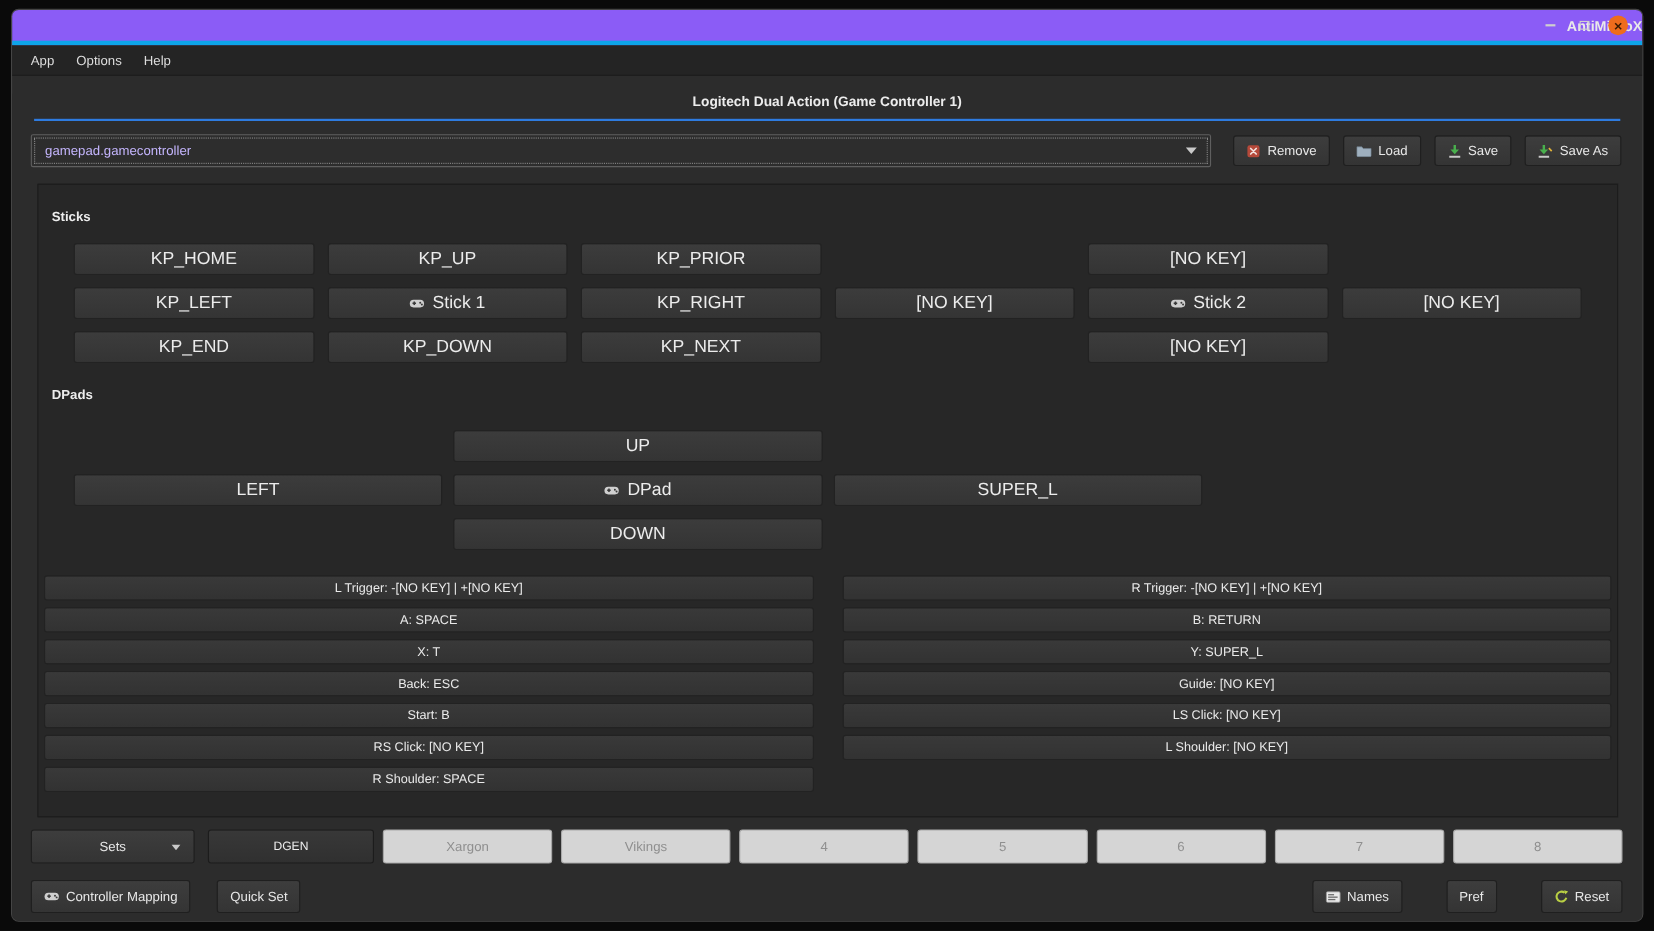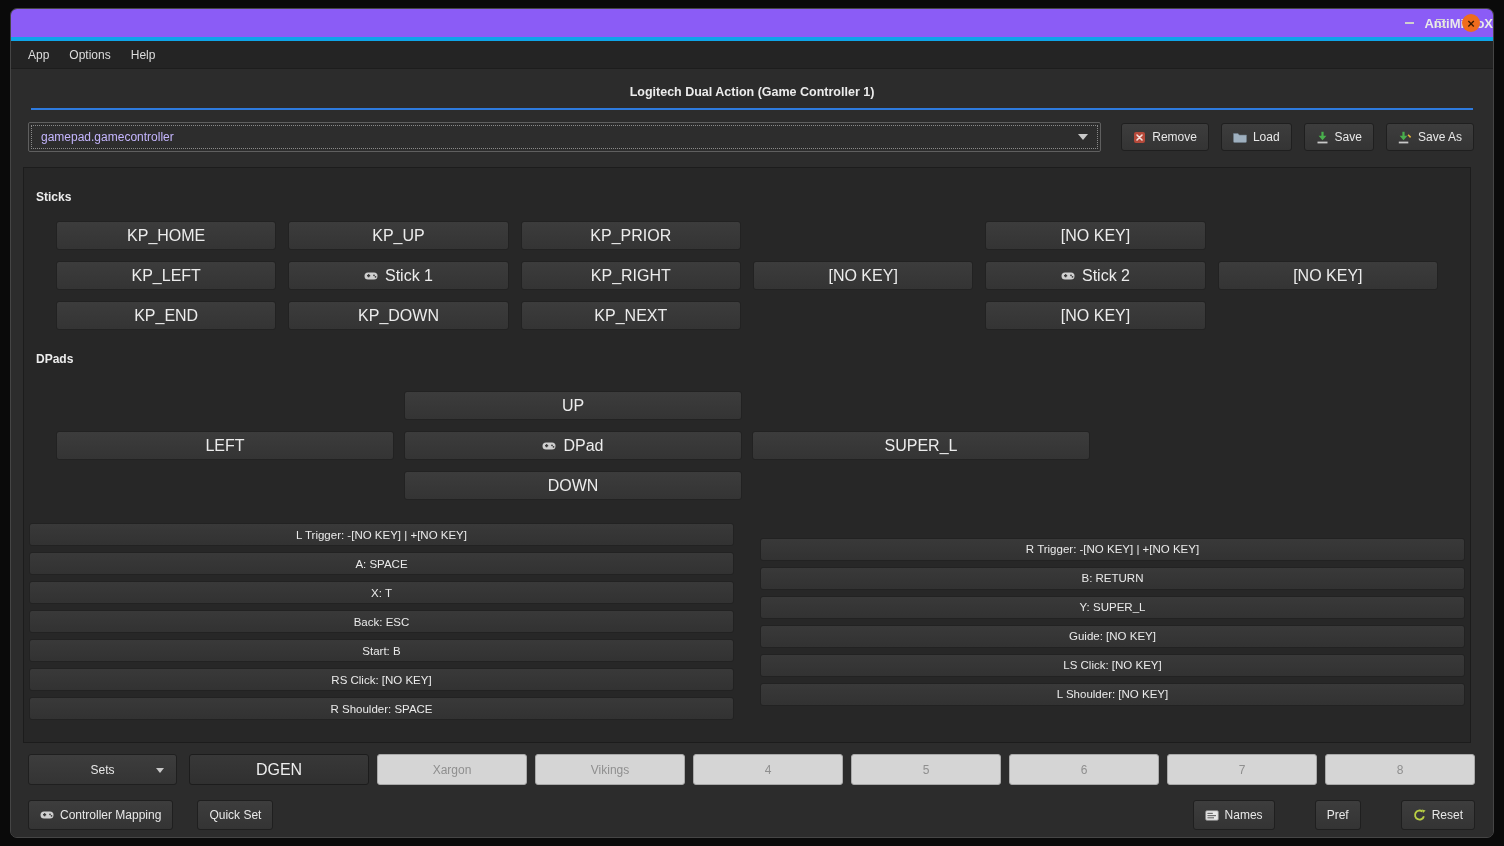--- a/index.html
+++ b/index.html
@@ -66,39 +66,39 @@
   .btn {
     display: flex; align-items: center; justify-content: center; gap: 6px;
     background: linear-gradient(#3d3d3d, #343434);
     border: 1px solid #1f1f1f; border-radius: 3px;
     color: #e8e8e8; font-size: 12px; padding: 0 11px; height: 28px;
     white-space: nowrap; cursor: default;
   }
   .icon { display: inline-flex; align-items: center; }
   
   .panel {
-    margin: 15px 22px 0 12px; height: 576px;
+    margin: 15px 22px 0 23px; height: 576px;
     background: #272727; border: 1px solid #1c1c1c;
     padding: 12px 4px 0 4px;
   }
   .section-heading { font-size: 12px; font-weight: bold; color: #ededed; }
   .sticks-heading { margin: 10px 0 17px 8px; }
   .dpads-heading { margin: 22px 0 25px 8px; }
   .stick-grid { display: grid; grid-template-columns: repeat(6, 1fr); gap: 11px 12px; margin: 0 28px; }
   .dpad-grid  { display: grid; grid-template-columns: repeat(4, 1fr); gap: 11px 10px; margin: 0 28px; }
   .map-btn {
     height: 29px; display: flex; align-items: center; justify-content: center; gap: 7px;
     background: linear-gradient(#3c3c3c, #343434);
     border: 1px solid #222222; border-radius: 3px;
     color: #ececec; font-size: 16px; cursor: default;
   }
   .gc1{grid-column:1}.gc2{grid-column:2}.gc3{grid-column:3}.gc4{grid-column:4}.gc5{grid-column:5}.gc6{grid-column:6}
   .gr1{grid-row:1}.gr2{grid-row:2}.gr3{grid-row:3}
   
-  .assign { display: flex; gap: 26px; margin: 23px 1px 0; align-items: center; }
+  .assign { display: flex; gap: 26px; margin: 23px 1px 0; }
   .assign-col { flex: 1; display: flex; flex-direction: column; gap: 6px; }
   .assign-btn {
     height: 23px; display: flex; align-items: center; justify-content: center;
     background: linear-gradient(#393939, #323232);
     border: 1px solid #222222; border-radius: 3px;
     color: #eaeaea; font-size: 11.5px; cursor: default;
   }
   
   .sets-row { display: flex; gap: 8px; margin: 11px 18px 0 17px; height: 31px; }
   .sets-btn {
@@ -107,25 +107,25 @@
     background: linear-gradient(#3d3d3d, #343434);
     border: 1px solid #1f1f1f; border-radius: 3px;
     color: #e8e8e8; font-size: 12px; margin-right: 4px; cursor: default;
   }
   .sets-arrow {
     position: absolute; right: 12px; top: 13px; width: 0; height: 0;
     border-left: 4px solid transparent; border-right: 4px solid transparent;
     border-top: 5px solid #c9c9c9;
   }
   .set-tab-active {
-    width: 180px; flex: none;
+    width: 151px; flex: none;
     display: flex; align-items: center; justify-content: center;
     background: linear-gradient(#383838, #303030);
     border: 1px solid #1c1c1c; border-radius: 3px;
-    color: #eeeeee; font-size: 16px; cursor: default;
+    color: #eeeeee; font-size: 11px; cursor: default;
   }
   .set-tab {
     flex: 1; display: flex; align-items: center; justify-content: center;
     background: #d5d5d5; border: 1px solid #a9a9a9; border-radius: 3px;
     color: #8f8f8f; font-size: 12px; cursor: default;
   }
   
   .footer-row { display: flex; gap: 24px; margin: 15px 18px 0 17px; height: 30px; align-items: stretch; }
   .footer-row .btn { height: 30px; }
   .push-right { margin-left: auto; }

